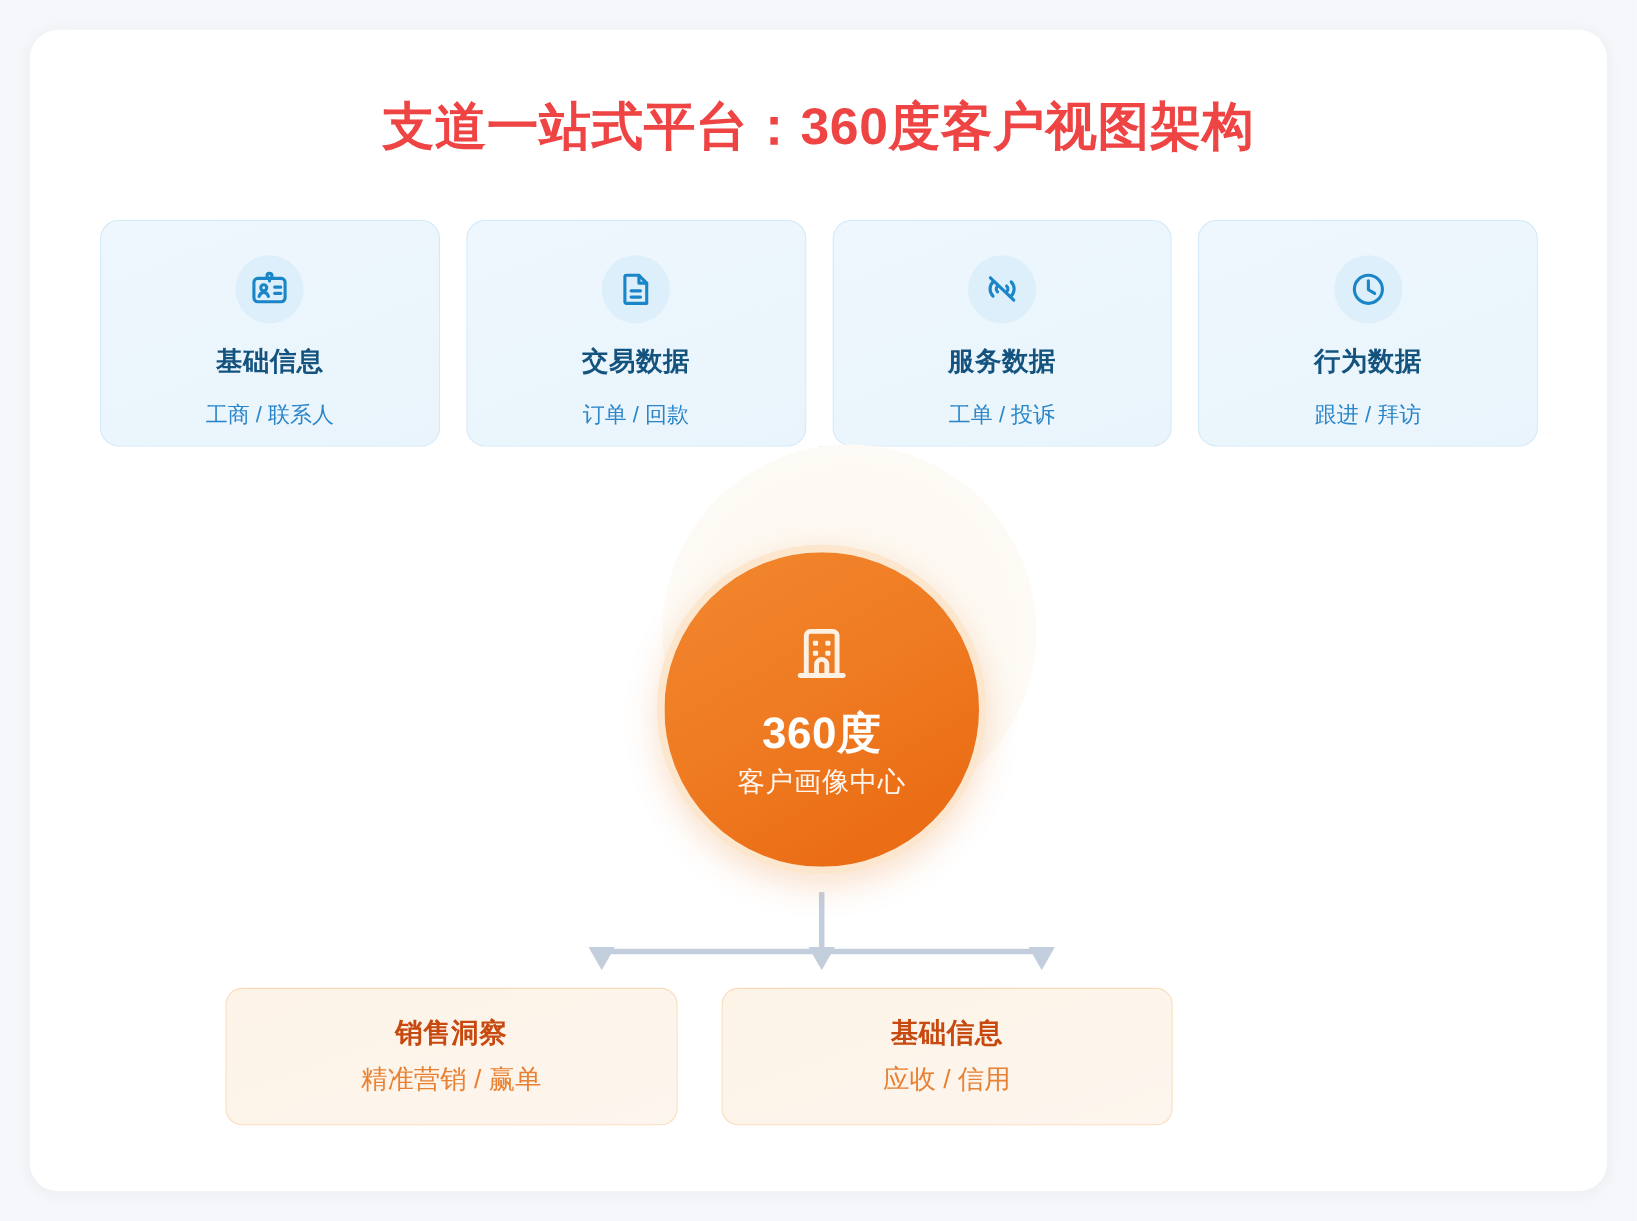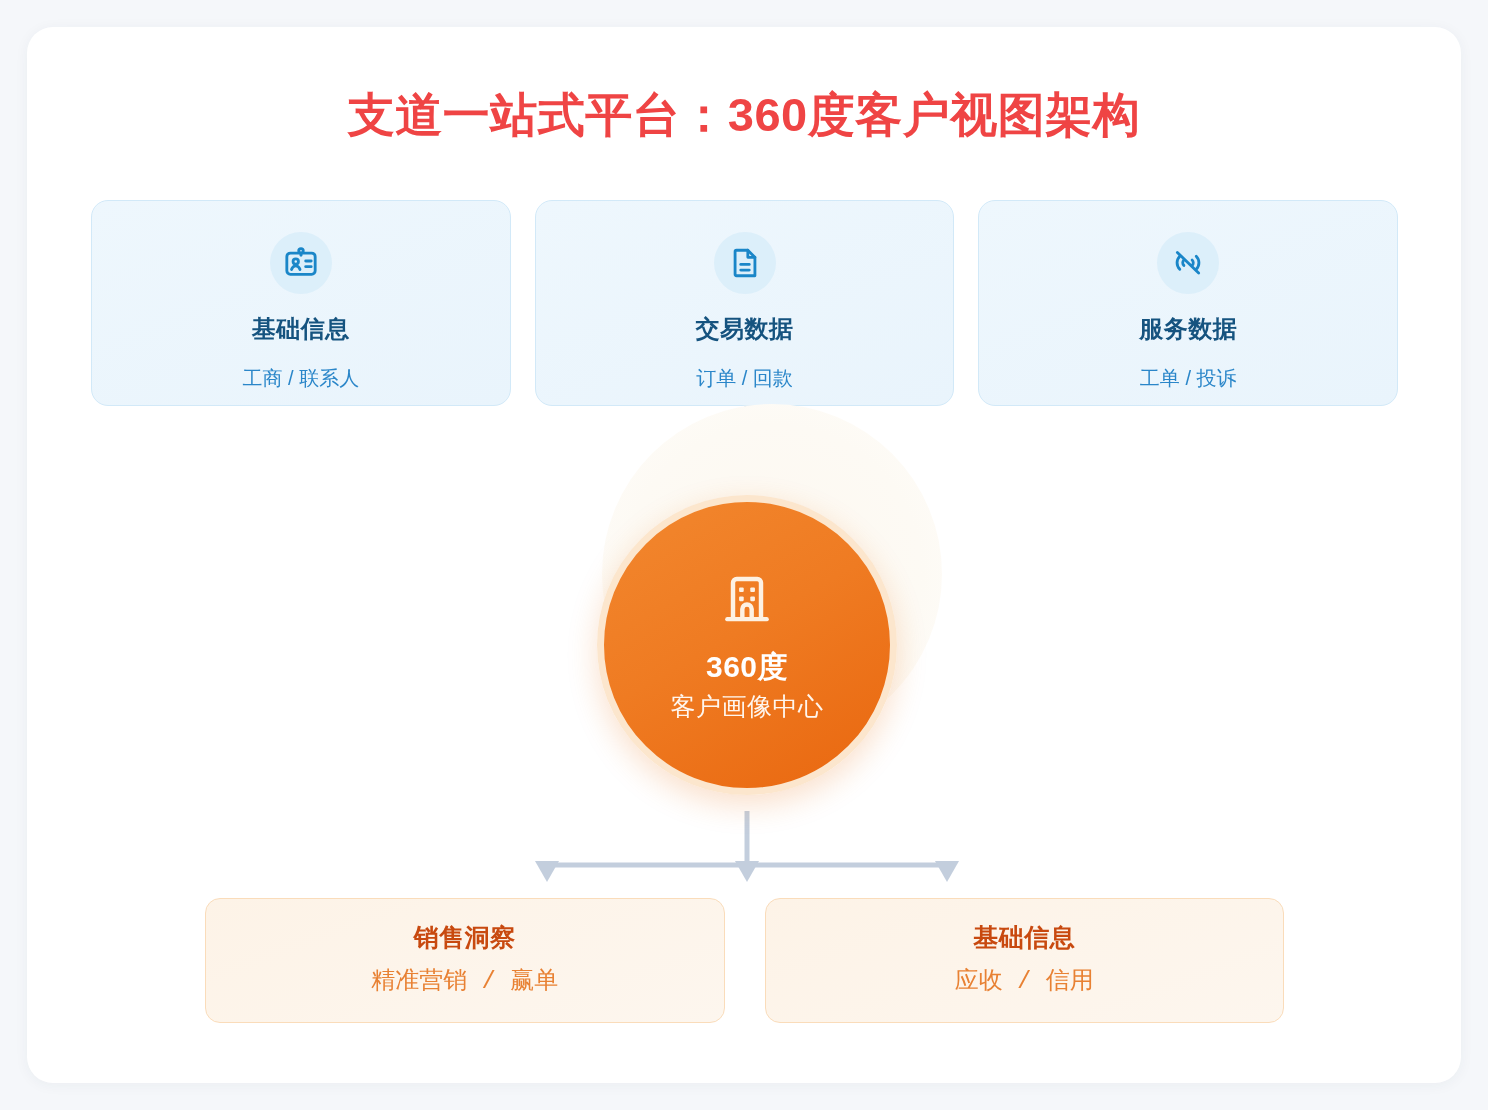--- a/index.html
+++ b/index.html
@@ -116,21 +116,21 @@
     align-items: center;
     justify-content: center;
   }
   .hub-icon svg {
     width: 56px;
     height: 56px;
     display: block;
   }
   .hub-title {
     margin-top: 24px;
-    font-size: 30px;
+    font-size: 40px;
     font-weight: bold;
     color: #ffffff;
     line-height: 1;
     letter-spacing: 0.5px;
   }
   .hub-sub {
     margin-top: 12px;
     font-size: 25px;
     color: #fff6ee;
     line-height: 1;
@@ -145,24 +145,23 @@
     width: 1434px;
     height: 1056px;
     pointer-events: none;
   }
 
   
   .outcome-row {
     position: absolute;
     left: 178px;
     top: 871px;
-    width: 1079px;
+    width: 861px;
     display: flex;
     gap: 40px;
-    font-family: Liberation Mono, monospace;
   }
   .outcome-card {
     flex: 1 1 0;
     height: 125px;
     background: linear-gradient(160deg, #fdf3e7 0%, #fdf6ee 100%);
     border: 1px solid #fadcba;
     border-radius: 15px;
     display: flex;
     flex-direction: column;
     align-items: center;
@@ -245,20 +244,30 @@
           <path d="M9.1 13.7a2.6 2.6 0 0 1 0-3.8"></path>
           <path d="M17.8 7.2a6.5 6.5 0 0 1 0 9.2"></path>
           <path d="M14.9 9.9a2.6 2.6 0 0 1 0 3.8"></path>
           <line x1="4.5" y1="4.6" x2="19.5" y2="19"></line>
         </svg>
       </div>
       <div class="source-title">服务数据</div>
       <div class="source-sub">工单 / 投诉</div>
     </div>
 
+    <div class="source-card">
+      <div class="icon-circle">
+        <svg viewBox="0 0 24 24" fill="none" stroke="#1a86c8" stroke-width="2" stroke-linecap="round" stroke-linejoin="round">
+          <circle cx="12" cy="12" r="9"></circle>
+          <polyline points="12,6.6 12,12.3 16,14.6"></polyline>
+        </svg>
+      </div>
+      <div class="source-title">行为数据</div>
+      <div class="source-sub">跟进 / 拜访</div>
+    </div>
 
   </div>
 
   <div class="halo"></div>
 
   <div class="hub">
     <div class="hub-icon">
       <svg viewBox="0 0 24 24" fill="none" stroke="#fdf1e3" stroke-width="1.9" stroke-linecap="round" stroke-linejoin="round">
         <path d="M6 20V4.6A1.6 1.6 0 0 1 7.6 3h8.8A1.6 1.6 0 0 1 18 4.6V20"></path>
         <line x1="3.6" y1="20.2" x2="20.4" y2="20.2"></line>

